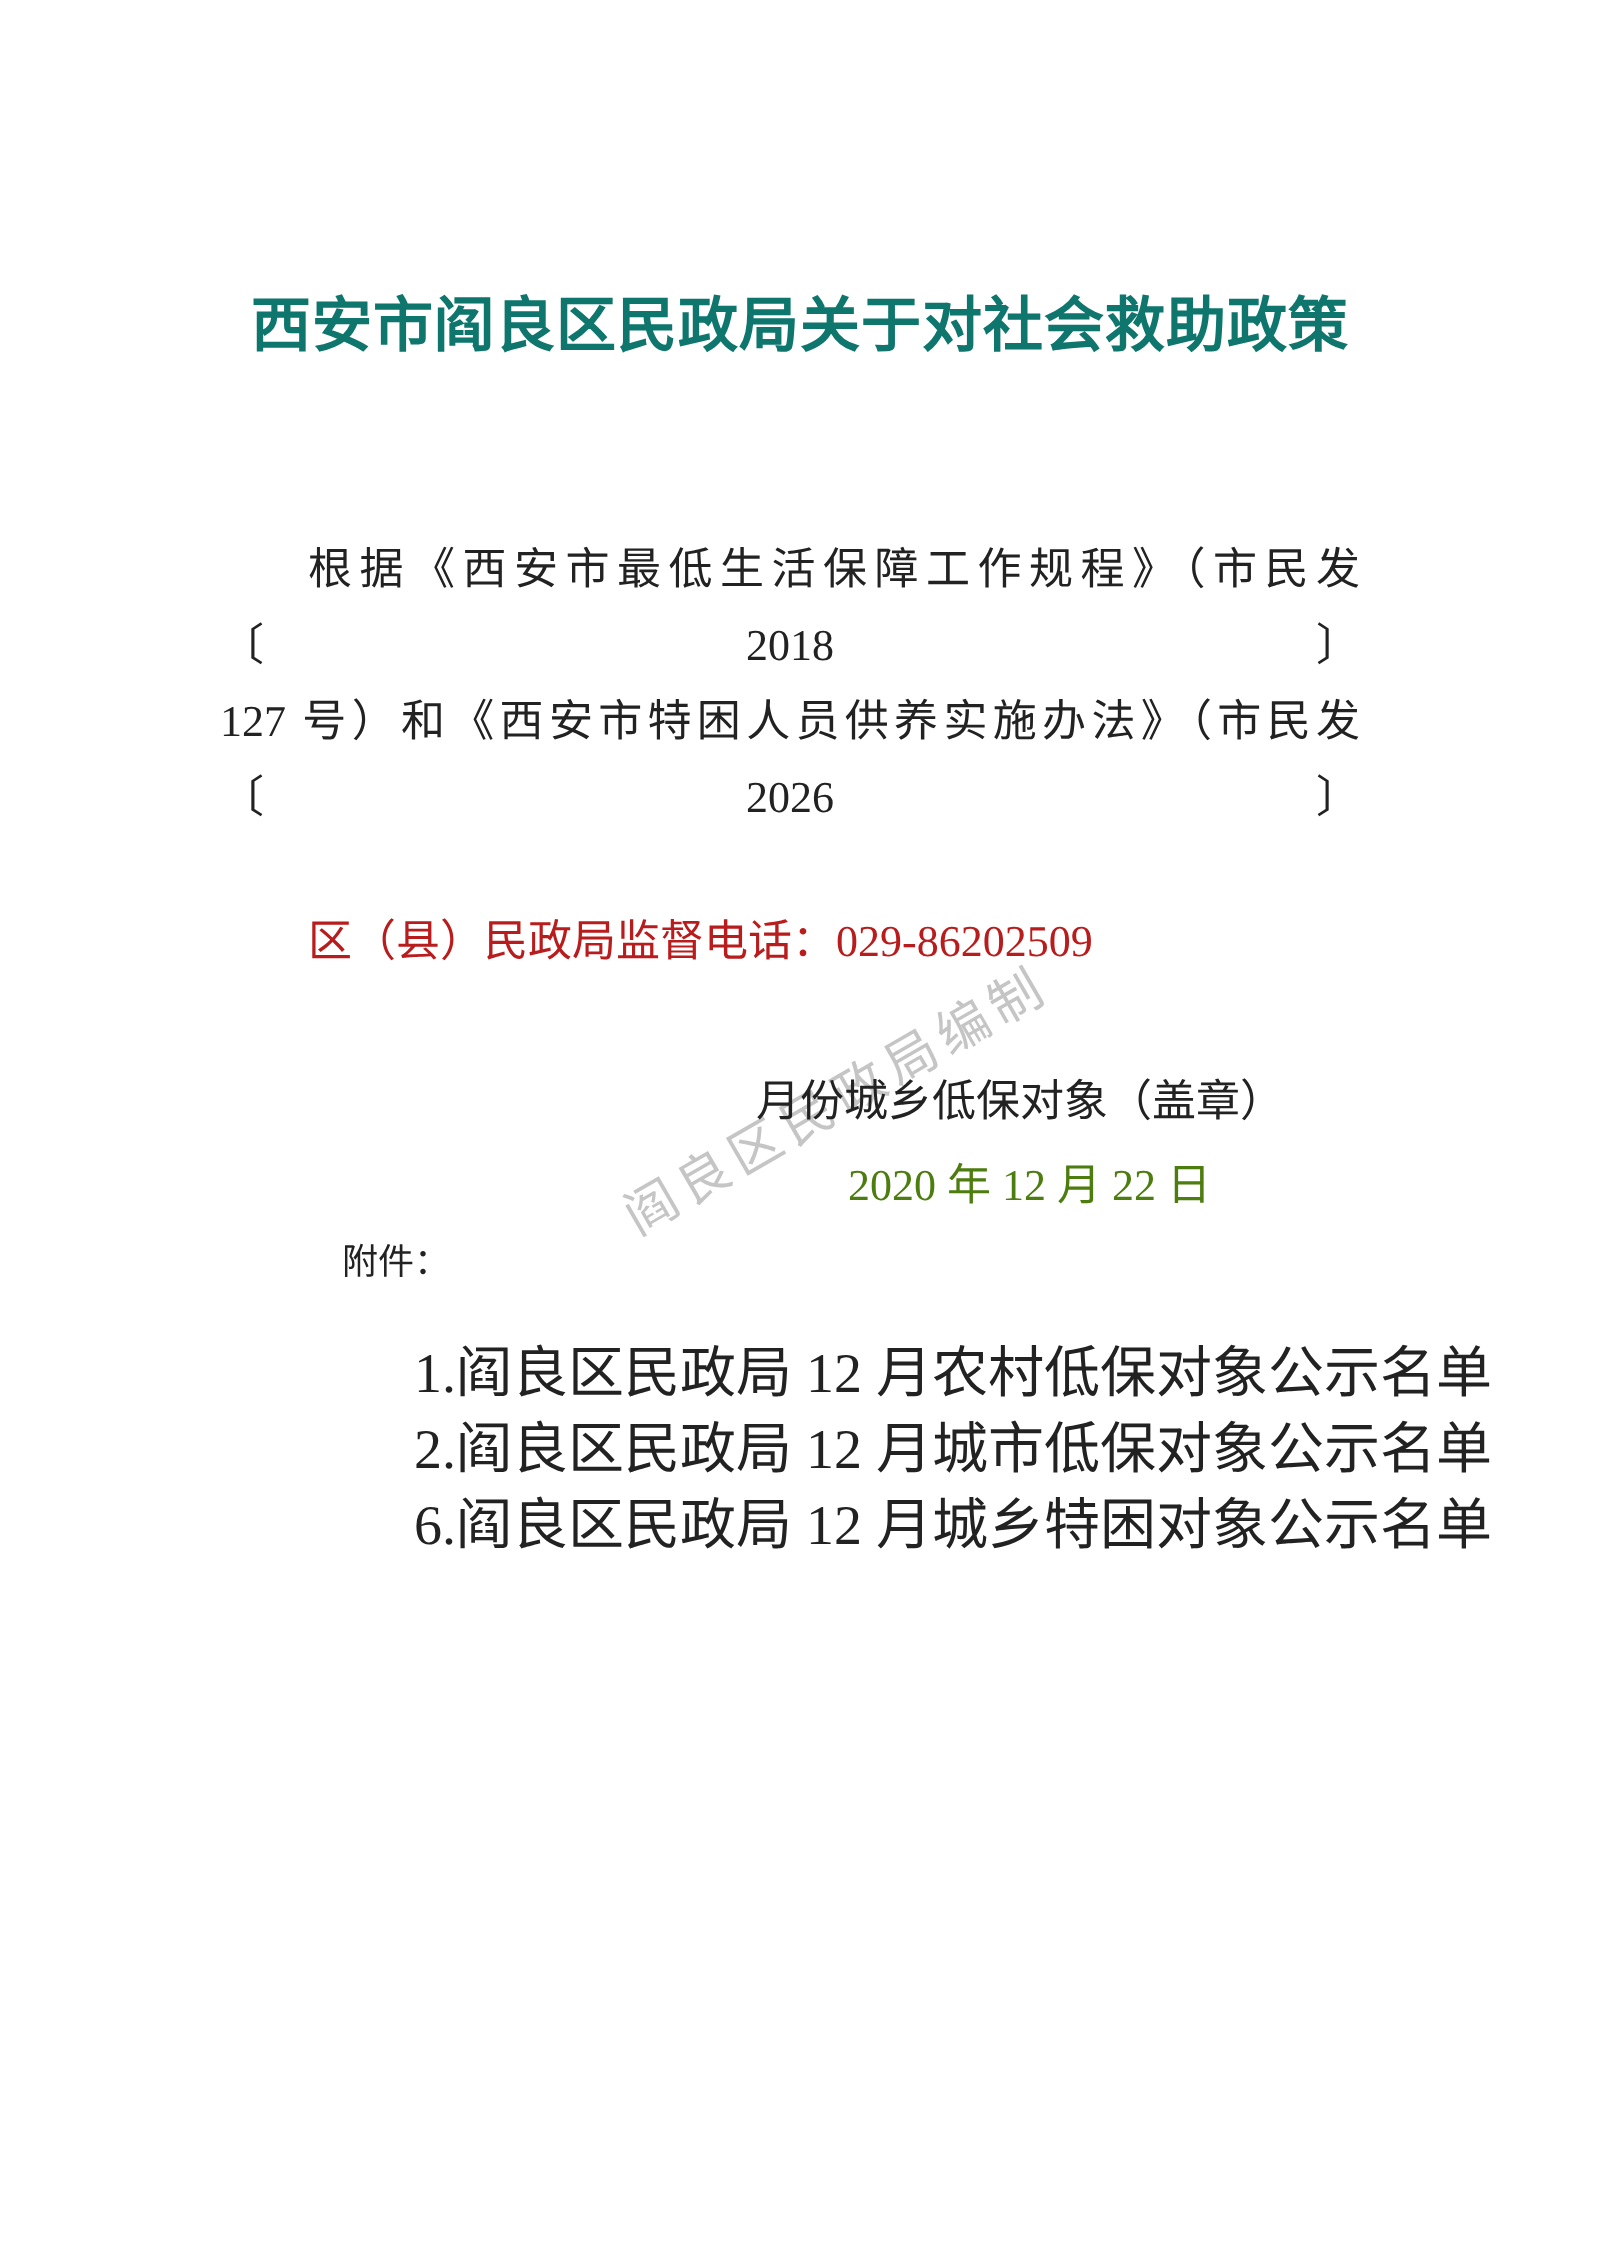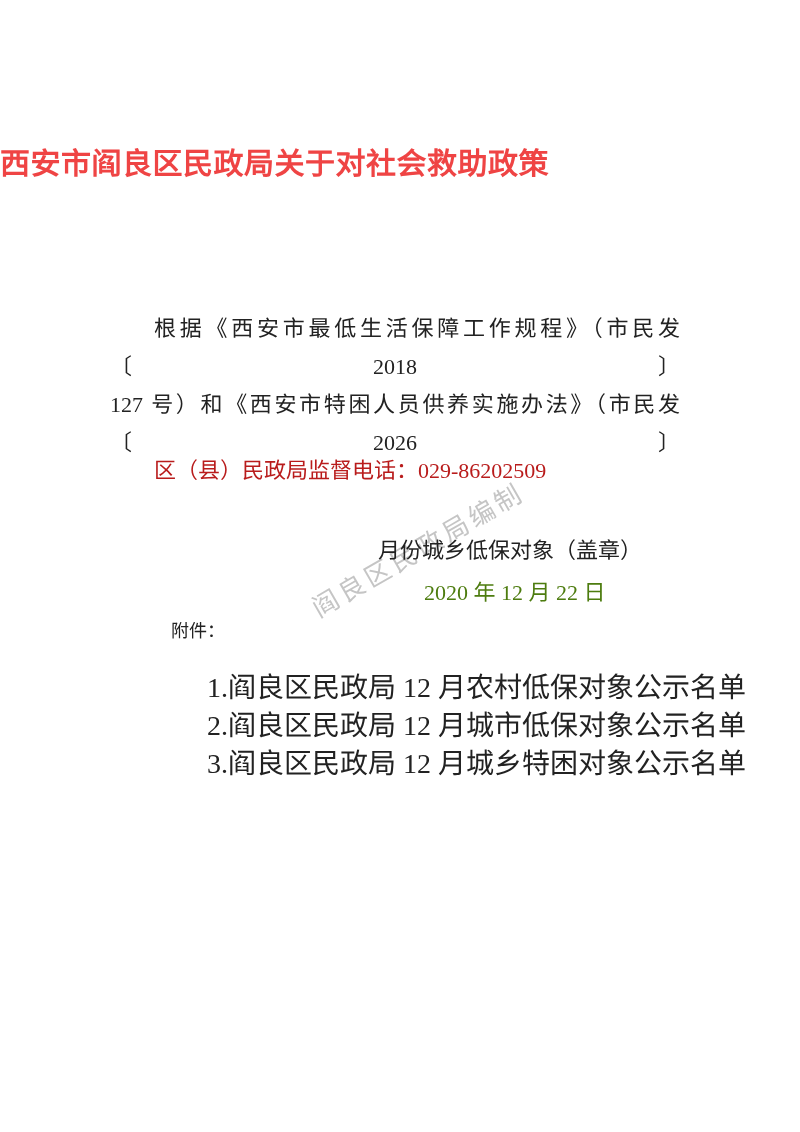--- a/index.html
+++ b/index.html
@@ -16,45 +16,45 @@
     background: #ffffff;
     overflow: hidden;
     font-family: "Liberation Serif", "DejaVu Serif", serif;
     color: #222222;
   }
   .doc-title {
     position: absolute;
     left: 0;
     right: 0;
     top: 141px;
+    text-align: center;
     font-size: 30px;
     line-height: 45px;
     font-weight: bold;
-    color: #ef4444;
+    color: #0f766e;
     letter-spacing: 0.5px;
     z-index: 2;
   }
   .body-paragraph {
     position: absolute;
     left: 110px;
     width: 570px;
     top: 266px;
     font-size: 22px;
     line-height: 38px;
     color: #222222;
     z-index: 2;
   }
   .body-line.just {
     text-align: justify;
     text-align-last: justify;
     text-justify: inter-character;
   }
   .body-line.indent {
     text-indent: 44px;
-    margin-top: 44px;
   }
   .phone-line {
     position: absolute;
     left: 154px;
     top: 456px;
     font-size: 22px;
     line-height: 30px;
     color: #b91c1c;
     z-index: 2;
   }
@@ -128,16 +128,16 @@
 
   <div class="signature-agency">月份城乡低保对象（盖章）</div>
 
   <div class="signature-date">2020 年 12 月 22 日</div>
 
   <div class="attachments-label">附件：</div>
 
   <div class="attachments-list">
     <div class="attachment-item">1.阎良区民政局 12 月农村低保对象公示名单</div>
     <div class="attachment-item">2.阎良区民政局 12 月城市低保对象公示名单</div>
-    <div class="attachment-item">3.阎良区民政局 12 月城乡特困对象公示名单</div>
+    <div class="attachment-item">6.阎良区民政局 12 月城乡特困对象公示名单</div>
   </div>
 
 </div>
 
 </body></html>

